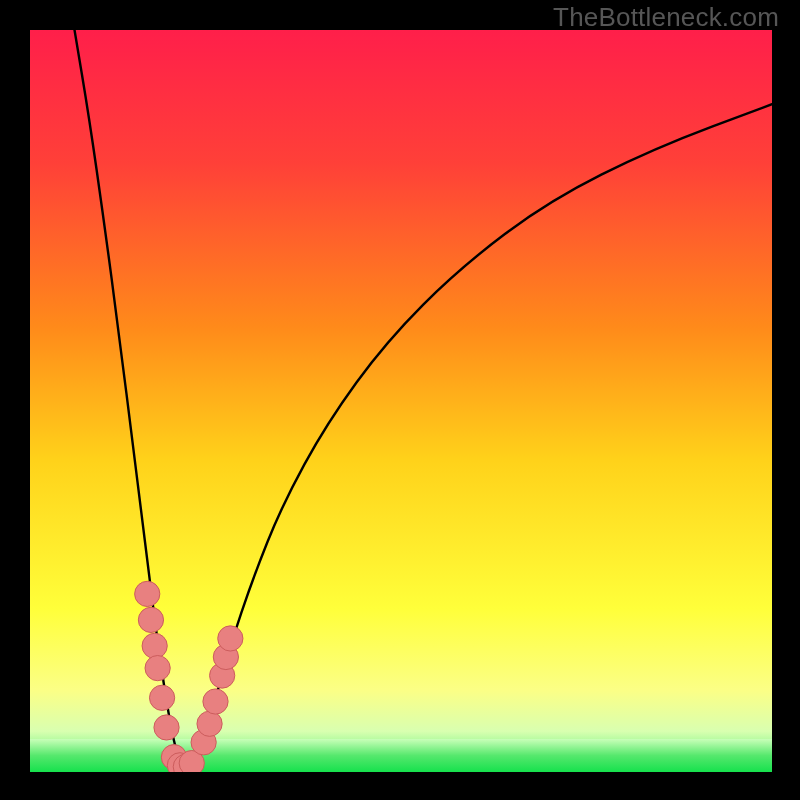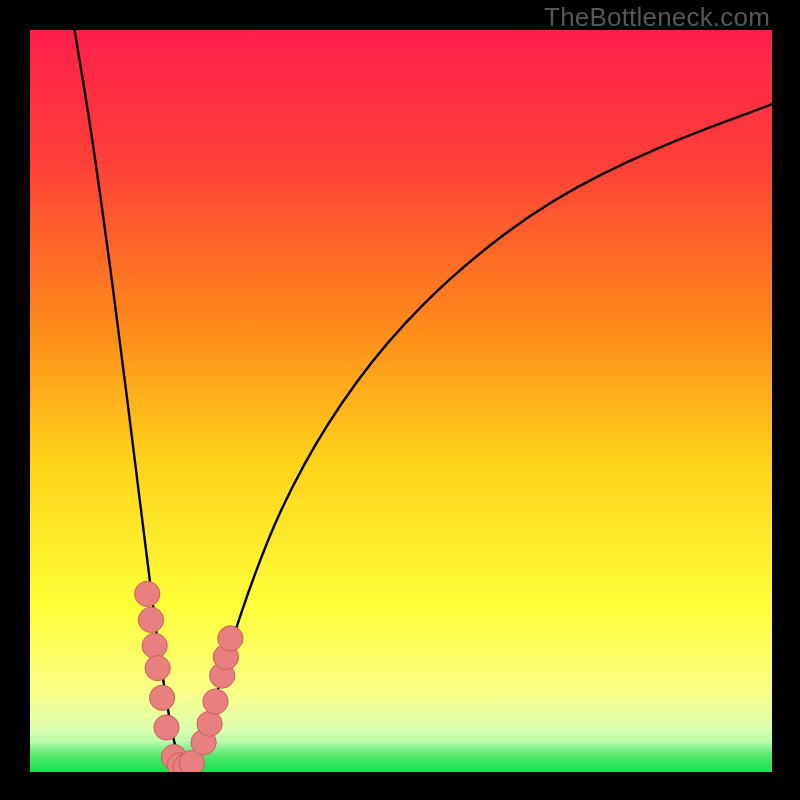--- a/index.html
+++ b/index.html
@@ -63,14 +63,14 @@
         <circle cx="155.82" cy="736.81" r="12.61" fill="#e88080" stroke="#cc5c5c" stroke-width="1"></circle>
         <circle cx="161.76" cy="733.10" r="12.61" fill="#e88080" stroke="#cc5c5c" stroke-width="1"></circle>
         <circle cx="173.63" cy="712.32" r="12.61" fill="#e88080" stroke="#cc5c5c" stroke-width="1"></circle>
         <circle cx="179.56" cy="693.77" r="12.61" fill="#e88080" stroke="#cc5c5c" stroke-width="1"></circle>
         <circle cx="185.50" cy="671.51" r="12.61" fill="#e88080" stroke="#cc5c5c" stroke-width="1"></circle>
         <circle cx="192.18" cy="645.54" r="12.61" fill="#e88080" stroke="#cc5c5c" stroke-width="1"></circle>
         <circle cx="195.89" cy="626.99" r="12.61" fill="#e88080" stroke="#cc5c5c" stroke-width="1"></circle>
         <circle cx="200.34" cy="608.44" r="12.61" fill="#e88080" stroke="#cc5c5c" stroke-width="1"></circle>
       </svg>
   </div>
-  <div id="watermark" style="right: 30px; top: 2px; text-align: center;">TheBottleneck.com</div>
+  <div id="watermark" style="right: 21px; top: 2px; text-align: center;">TheBottleneck.com</div>
 </div>
 
 </body></html>

